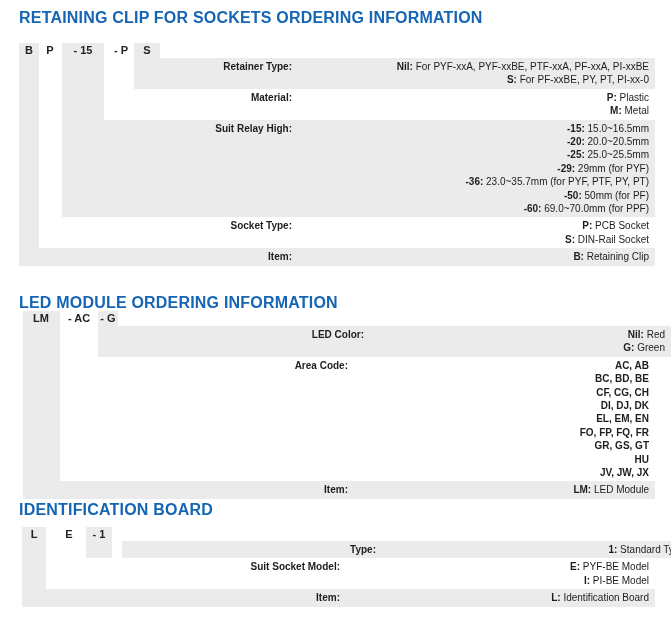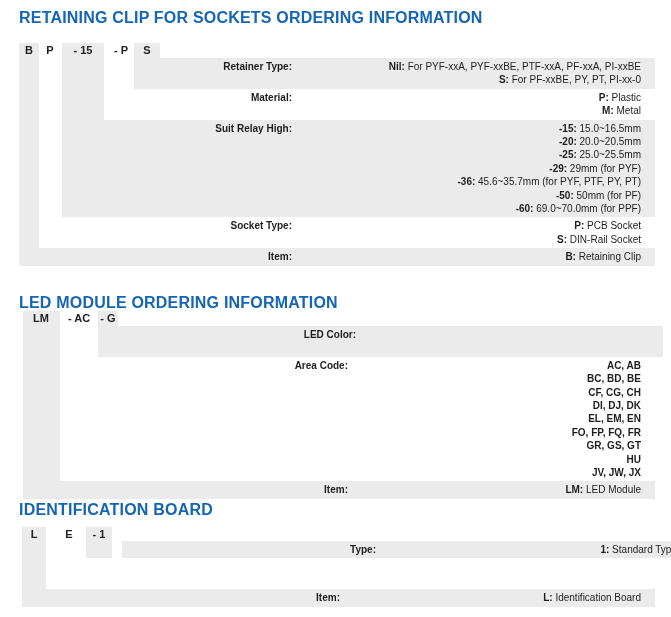--- a/index.html
+++ b/index.html
@@ -8,21 +8,21 @@
   .title{position:absolute;left:19px;font-weight:bold;font-size:16px;letter-spacing:.2px;
          color:var(--accent,#1565b5);white-space:nowrap;}
   .diagram{position:absolute;left:0;width:671px;}
   .col{position:absolute;background:var(--band,#ebebeb);}
   .code{position:absolute;top:1px;transform:translateX(-50%);font-weight:bold;font-size:11px;
         white-space:nowrap;color:#222;}
   .row{position:absolute;display:flex;align-items:flex-start;box-sizing:border-box;
        padding-top:2px;font-size:10px;}
   .row.shaded{background:var(--band,#ebebeb);gap:24px;}
   .lbl{flex:none;font-weight:bold;text-align:right;line-height:13.4px;white-space:nowrap;}
-  .vals{flex:1;text-align:right;padding-right:14px;min-width:0;}
+  .vals{flex:1;text-align:right;padding-right:6px;min-width:0;}
   .line{height:13.4px;line-height:13.4px;white-space:nowrap;}
   .line b{font-weight:bold;}
 </style>
 </head>
 <body>
 
 <div class="page" style="--accent: #1565b5; --band: #ebebeb; color: rgb(29, 29, 31);">
 
   <div class="section">
     <div class="title" style="top:9px">RETAINING CLIP FOR SOCKETS ORDERING INFORMATION</div>
@@ -49,21 +49,21 @@
             <div class="line"><b>M:</b><span> Metal</span></div>
           </div>
         </div>
         <div class="row shaded" style="left: 62px; top: 76.6px; width: 593px; height: 97.8px;">
           <div class="lbl" style="width: 230px;">Suit Relay High:</div>
           <div class="vals">
             <div class="line"><b>-15:</b><span> 15.0~16.5mm</span></div>
             <div class="line"><b>-20:</b><span> 20.0~20.5mm</span></div>
             <div class="line"><b>-25:</b><span> 25.0~25.5mm</span></div>
             <div class="line"><b>-29:</b><span> 29mm (for PYF)</span></div>
-            <div class="line"><b>-36:</b><span> 45.6~35.7mm (for PYF, PTF, PY, PT)</span></div>
+            <div class="line"><b>-36:</b><span> 23.0~35.7mm (for PYF, PTF, PY, PT)</span></div>
             <div class="line"><b>-50:</b><span> 50mm (for PF)</span></div>
             <div class="line"><b>-60:</b><span> 69.0~70.0mm (for PPF)</span></div>
           </div>
         </div>
         <div class="row" style="left: 44px; top: 174.4px; width: 611px; height: 30.8px;">
           <div class="lbl" style="width: 248px;">Socket Type:</div>
           <div class="vals">
             <div class="line"><b>P:</b><span> PCB Socket</span></div>
             <div class="line"><b>S:</b><span> DIN-Rail Socket</span></div>
           </div>
@@ -78,22 +78,26 @@
   </div>
 
   <div class="section">
     <div class="title" style="top:294px">LED MODULE ORDERING INFORMATION</div>
     <div class="diagram" style="top: 311px; height: 187.8px;">
         <div class="col" style="left: 23px; top: 0px; width: 37px; height: 187.8px;"></div>
         <div class="col" style="left: 98px; top: 0px; width: 20px; height: 45.8px;"></div>
         <div class="code" style="left: 41px;">LM</div>
         <div class="code" style="left: 79px;">- AC</div>
         <div class="code" style="left: 108px;">- G</div>
-        <div class="row shaded" style="left: 106px; top: 15px; width: 557px; height: 30.8px;">
+        <div class="row shaded" style="left: 114px; top: 15px; width: 557px; height: 30.8px;">
           <div class="lbl" style="width: 250px;">LED Color:</div>
+          <div class="vals">
+            <div class="line"><b>Nil:</b><span> Red</span></div>
+            <div class="line"><b>G:</b><span> Green</span></div>
+          </div>
         </div>
         <div class="row" style="left: 66px; top: 45.8px; width: 589px; height: 101px;">
           <div class="lbl" style="width: 282px;">Area Code:</div>
           <div class="vals">
             <div class="line"><b>AC, AB</b><span></span></div>
             <div class="line"><b>BC, BD, BE</b><span></span></div>
             <div class="line"><b>CF, CG, CH</b><span></span></div>
             <div class="line"><b>DI, DJ, DK</b><span></span></div>
             <div class="line"><b>EL, EM, EN</b><span></span></div>
             <div class="line"><b>FO, FP, FQ, FR</b><span></span></div>
@@ -118,20 +122,27 @@
         <div class="col" style="left: 86px; top: 0px; width: 26px; height: 31.4px;"></div>
         <div class="code" style="left: 34px;">L</div>
         <div class="code" style="left: 69px;">E</div>
         <div class="code" style="left: 99px;">- 1</div>
         <div class="row shaded" style="left: 86px; top: 14px; width: 569px; height: 17.4px; margin-left: 36px;">
           <div class="lbl" style="width: 254px;">Type:</div>
           <div class="vals">
             <div class="line"><b>1:</b><span> Standard Type</span></div>
           </div>
         </div>
+        <div class="row" style="left: 58px; top: 31.4px; width: 597px; height: 30.8px;">
+          <div class="lbl" style="width: 282px;">Suit Socket Model:</div>
+          <div class="vals">
+            <div class="line"><b>E:</b><span> PYF-BE Model</span></div>
+            <div class="line"><b>I:</b><span> PI-BE Model</span></div>
+          </div>
+        </div>
         <div class="row shaded" style="left: 22px; top: 62.2px; width: 633px; height: 17.4px;">
           <div class="lbl" style="width: 318px;">Item:</div>
           <div class="vals">
             <div class="line"><b>L:</b><span> Identification Board</span></div>
           </div>
         </div>
       </div>
   </div>
 
 </div>

